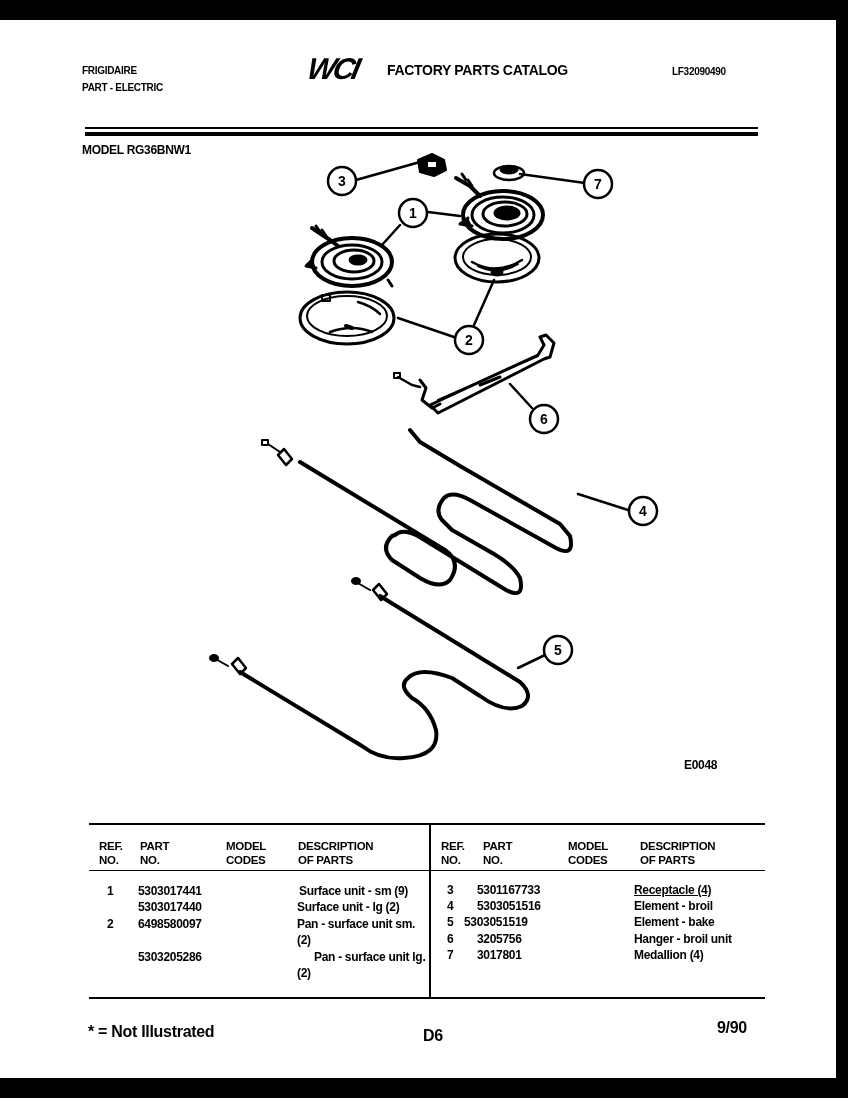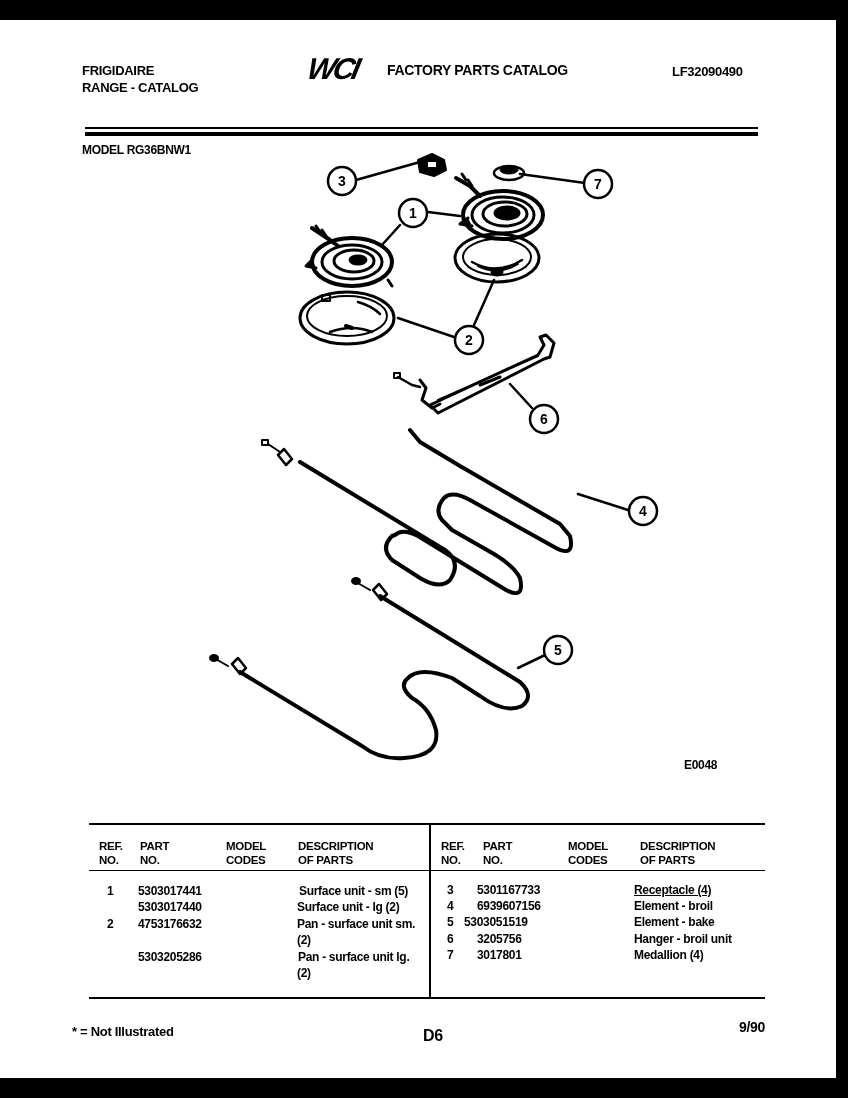--- a/index.html
+++ b/index.html
@@ -3,38 +3,38 @@
 <meta charset="utf-8">
 <style>
   html, body { margin: 0; padding: 0; }
   body {
     width: 848px; height: 1098px; position: relative; overflow: hidden;
     background: #ffffff; font-family: "Liberation Sans", sans-serif; color: #000;
   }
   .border-top { position: absolute; left: 0; top: 0; width: 848px; height: 20px; background: #000; }
   .border-right { position: absolute; left: 836px; top: 0; width: 12px; height: 1098px; background: #000; }
   .border-bottom { position: absolute; left: 0; top: 1078px; width: 848px; height: 20px; background: #000; }
-  .t { position: absolute; font-weight: bold; font-size: 13px; letter-spacing: -0.3px; white-space: nowrap; line-height: 15px; }
+  .t { position: absolute; font-weight: bold; font-size: 10px; letter-spacing: -0.3px; white-space: nowrap; line-height: 15px; }
   .logo { position: absolute; left: 308px; top: 54px; font-family: "Liberation Sans", sans-serif; font-weight: bold; font-style: italic; font-size: 30px; letter-spacing: -3px; transform: skewX(-12deg); line-height: 30px; }
   .rule1 { position: absolute; left: 85px; top: 127px; width: 673px; height: 2px; background: #000; }
   .rule2 { position: absolute; left: 85px; top: 132px; width: 673px; height: 4px; background: #000; }
   svg.diagram { position: absolute; left: 0; top: 0; }
   .tbl-line { position: absolute; background: #000; }
   .th { position: absolute; font-weight: bold; font-size: 11.5px; line-height: 14px; letter-spacing: -0.3px; }
   .td { position: absolute; font-weight: bold; font-size: 12px; line-height: 16px; letter-spacing: -0.3px; white-space: nowrap; }
 </style>
 </head>
 <body>
 
 <div class="border-top"></div>
 <div class="border-right"></div>
 <div class="border-bottom"></div>
 
 <div class="t" style="left:82px;top:63px;">FRIGIDAIRE</div>
-<div class="t" style="left:82px;top:80px;">RANGE - CATALOG</div>
+<div class="t" style="left:82px;top:80px;">PART - ELECTRIC</div>
 <div class="logo">WCI</div>
 <div class="t" style="left:371px;top:63px;font-size:14px;padding-left:16px;">FACTORY PARTS CATALOG</div>
 <div class="t" style="left:672px;top:64px;">LF32090490</div>
 <div class="rule1"></div>
 <div class="rule2"></div>
 <div class="t" style="left:82px;top:143px;font-size:12px;">MODEL RG36BNW1</div>
 
 <svg class="diagram" width="848" height="820" viewBox="0 0 848 820">
   <g fill="none" stroke="#000" stroke-linecap="round" stroke-linejoin="round">
 
@@ -179,60 +179,60 @@
   <div class="th" style="left:483px;top:839px;white-space:pre;">PART
 NO.</div>
   <div class="th" style="left:568px;top:839px;white-space:pre;">MODEL
 CODES</div>
   <div class="th" style="left:640px;top:839px;white-space:pre;">DESCRIPTION
 OF PARTS</div>
 
   <div>
     <div class="td" style="left:107px;top:883px;">1</div>
     <div class="td" style="left:138px;top:883px;">5303017441</div>
-    <div class="td" style="left:299px;top:883px;">Surface unit - sm (5)</div>
+    <div class="td" style="left:299px;top:883px;">Surface unit - sm (9)</div>
   </div>
   <div>
     <div class="td" style="left:138px;top:899px;">5303017440</div>
     <div class="td" style="left:297px;top:899px;">Surface unit - lg (2)</div>
   </div>
   <div>
     <div class="td" style="left:107px;top:916px;">2</div>
-    <div class="td" style="left:138px;top:916px;">4753176632</div>
+    <div class="td" style="left:138px;top:916px;">6498580097</div>
     <div class="td" style="left:297px;top:916px;">Pan - surface unit sm.</div>
     <div class="td" style="left:297px;top:932px;">(2)</div>
   </div>
   <div>
     <div class="td" style="left:138px;top:949px;">5303205286</div>
-    <div class="td" style="left:298px;top:949px;">Pan - surface unit lg.</div>
+    <div class="td" style="left:314px;top:949px;">Pan - surface unit lg.</div>
     <div class="td" style="left:297px;top:965px;">(2)</div>
   </div>
 
   <div>
     <div class="td" style="left:447px;top:882px;">3</div>
     <div class="td" style="left:477px;top:882px;">5301167733</div>
     <div class="td" style="left:634px;top:882px;text-decoration:underline;">Receptacle (4)</div>
   </div>
   <div>
     <div class="td" style="left:447px;top:898px;">4</div>
-    <div class="td" style="left:477px;top:898px;">6939607156</div>
+    <div class="td" style="left:477px;top:898px;">5303051516</div>
     <div class="td" style="left:634px;top:898px;">Element - broil</div>
   </div>
   <div>
     <div class="td" style="left:447px;top:914px;">5</div>
     <div class="td" style="left:464px;top:914px;">5303051519</div>
     <div class="td" style="left:634px;top:914px;">Element - bake</div>
   </div>
   <div>
     <div class="td" style="left:447px;top:931px;">6</div>
     <div class="td" style="left:477px;top:931px;">3205756</div>
     <div class="td" style="left:634px;top:931px;">Hanger - broil unit</div>
   </div>
   <div>
     <div class="td" style="left:447px;top:947px;">7</div>
     <div class="td" style="left:477px;top:947px;">3017801</div>
     <div class="td" style="left:634px;top:947px;">Medallion (4)</div>
   </div>
 </div>
 
-<div class="t" style="left:72px;top:1024px;font-size:13px;">* = Not Illustrated</div>
+<div class="t" style="left:88px;top:1024px;font-size:16px;">* = Not Illustrated</div>
 <div class="t" style="left:423px;top:1028px;font-size:16px;">D6</div>
-<div class="t" style="left:739px;top:1020px;font-size:14px;">9/90</div>
+<div class="t" style="left:717px;top:1020px;font-size:16px;">9/90</div>
 
 </body></html>

